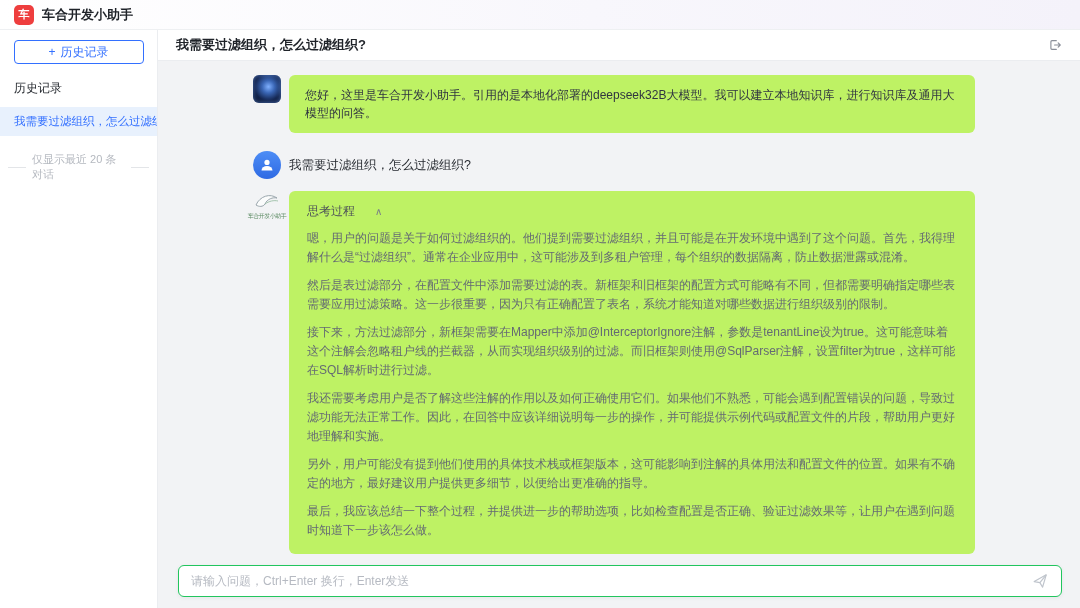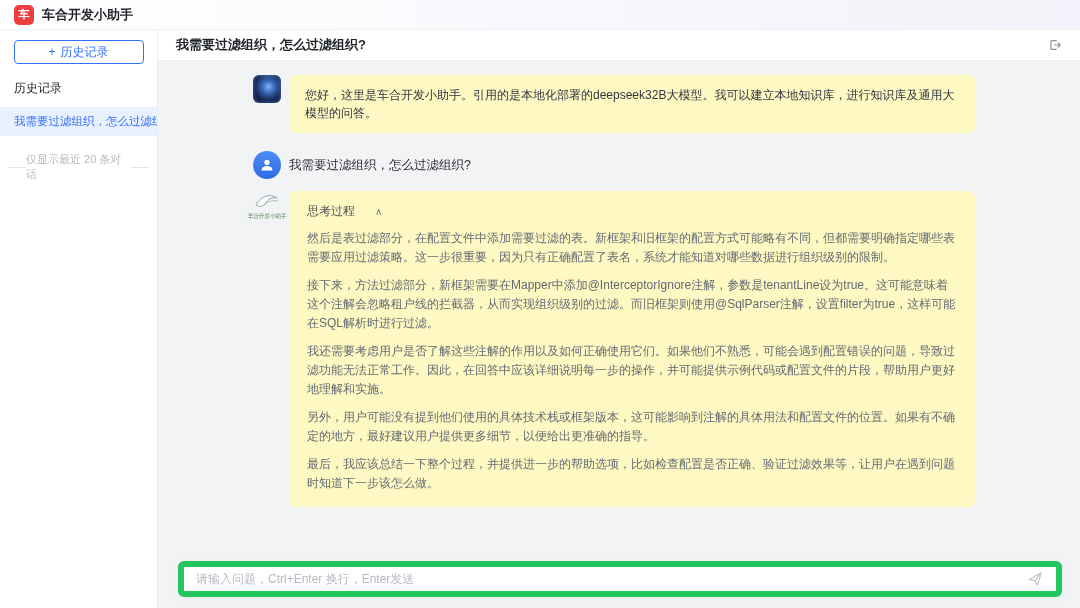--- a/index.html
+++ b/index.html
@@ -19,21 +19,21 @@
   .body { flex:1; display:flex; min-height:0; }
 
   
   .sidebar { width:158px; flex:0 0 158px; background:#fff; border-right:1px solid #ebedf0; padding-top:10px; }
   .new-chat { display:flex; align-items:center; justify-content:center; gap:5px;
               width:130px; height:24px; margin:0 auto; background:#fff;
               border:1px solid #3370ff; border-radius:4px; color:#3370ff; font-size:12px; cursor:pointer; }
   .history-label { font-size:12px; color:#1f2329; padding:16px 0 10px 14px; }
   .conv-item { background:#e8f1fd; color:#3370ff; font-size:11.5px; padding:7px 10px 7px 14px;
                cursor:pointer; white-space:nowrap; overflow:hidden; }
-  .limit-note { display:flex; align-items:center; justify-content:center; 
+  .limit-note { display:flex; align-items:center; justify-content:center; gap:6px;
                 margin-top:16px; font-size:11px; color:#b4b8bf; padding:0 8px; }
   .limit-note .dash-line { flex:0 0 18px; height:1px; background:#e3e5e8; }
 
   
   .main { flex:1; position:relative; display:flex; flex-direction:column; min-width:0; }
   .chat-header { height:31px; flex:0 0 31px; background:#fff; border-bottom:1px solid #ebedf0;
                  display:flex; align-items:center; justify-content:space-between; padding:0 16px 0 18px; }
   .chat-title { font-size:13px; font-weight:bold; color:#1f2329; }
   .export { width:18px; height:18px; display:flex; align-items:center; justify-content:center; cursor:pointer; }
 
@@ -46,32 +46,32 @@
 
   .avatar { flex:0 0 28px; width:28px; height:28px; margin-right:8px; }
   .av-ai { border-radius:6px;
            background:radial-gradient(circle at 55% 42%, #7fb0ff 0%, #3a66b5 28%, #13244d 62%, #070d20 100%);
            box-shadow:inset 0 0 4px rgba(120,170,255,.6); }
   .av-user { border-radius:50%; background:linear-gradient(180deg,#4d8df6,#2f6ae3);
              display:flex; align-items:center; justify-content:center; }
   .av-sketch { height:36px; display:flex; flex-direction:column; align-items:center; }
   .av-sketch .tiny-label { font-size:6px; line-height:6px; color:#5a8a62; letter-spacing:-0.5px; white-space:nowrap; }
 
-  .card { background:#fef9c3; border-radius:6px; flex:1; min-width:0; }
+  .card { background:#bef264; border-radius:6px; flex:1; min-width:0; }
   .greet-card { padding:11px 16px; font-size:12px; line-height:18px; color:#303540; }
   .user-text { font-size:12.5px; color:#262a30; }
 
   .answer-card { padding:12px 18px 14px 18px; }
   .think-toggle { font-size:12px; color:#4e5358; cursor:pointer; display:flex; align-items:center; gap:20px; }
   .caret { font-size:10px; color:#7a7f87; }
   .think-body p { font-size:12px; line-height:19px; color:#646a73; margin-top:9px; }
 
   
   .composer { position:absolute; left:20px; right:18px; bottom:11px; height:32px; background:#fff;
-              border-radius:6px; box-shadow:0 1px 4px rgba(31,35,41,.06); border:6px solid #22c55e;
+              border-radius:6px; box-shadow:0 1px 4px rgba(31,35,41,.06); border:1px solid #22c55e;
               display:flex; align-items:center; padding:12px 12px; }
   .composer input { flex:1; border:none; outline:none; font-size:12px; color:#303540; background:transparent;
                     font-family:"Liberation Sans","DejaVu Sans",sans-serif; }
   .composer input::placeholder { color:#b6bac2; }
   .send-btn { width:18px; height:18px; display:flex; align-items:center; justify-content:center; cursor:pointer; }
 </style>
 </head>
 <body>
 
 <div class="app">
@@ -140,20 +140,21 @@
           </div>
 
           <div class="card answer-card">
 
             <div class="think-toggle">
               <span>思考过程</span>
               <span class="caret">∧</span>
             </div>
 
             <div class="think-body">
+              <p>嗯，用户的问题是关于如何过滤组织的。他们提到需要过滤组织，并且可能是在开发环境中遇到了这个问题。首先，我得理解什么是“过滤组织”。通常在企业应用中，这可能涉及到多租户管理，每个组织的数据隔离，防止数据泄露或混淆。</p>
               <p>然后是表过滤部分，在配置文件中添加需要过滤的表。新框架和旧框架的配置方式可能略有不同，但都需要明确指定哪些表需要应用过滤策略。这一步很重要，因为只有正确配置了表名，系统才能知道对哪些数据进行组织级别的限制。</p>
               <p>接下来，方法过滤部分，新框架需要在Mapper中添加@InterceptorIgnore注解，参数是tenantLine设为true。这可能意味着这个注解会忽略租户线的拦截器，从而实现组织级别的过滤。而旧框架则使用@SqlParser注解，设置filter为true，这样可能在SQL解析时进行过滤。</p>
               <p>我还需要考虑用户是否了解这些注解的作用以及如何正确使用它们。如果他们不熟悉，可能会遇到配置错误的问题，导致过滤功能无法正常工作。因此，在回答中应该详细说明每一步的操作，并可能提供示例代码或配置文件的片段，帮助用户更好地理解和实施。</p>
               <p>另外，用户可能没有提到他们使用的具体技术栈或框架版本，这可能影响到注解的具体用法和配置文件的位置。如果有不确定的地方，最好建议用户提供更多细节，以便给出更准确的指导。</p>
               <p>最后，我应该总结一下整个过程，并提供进一步的帮助选项，比如检查配置是否正确、验证过滤效果等，让用户在遇到问题时知道下一步该怎么做。</p>
             </div>
 
           </div>
         </div>
 

